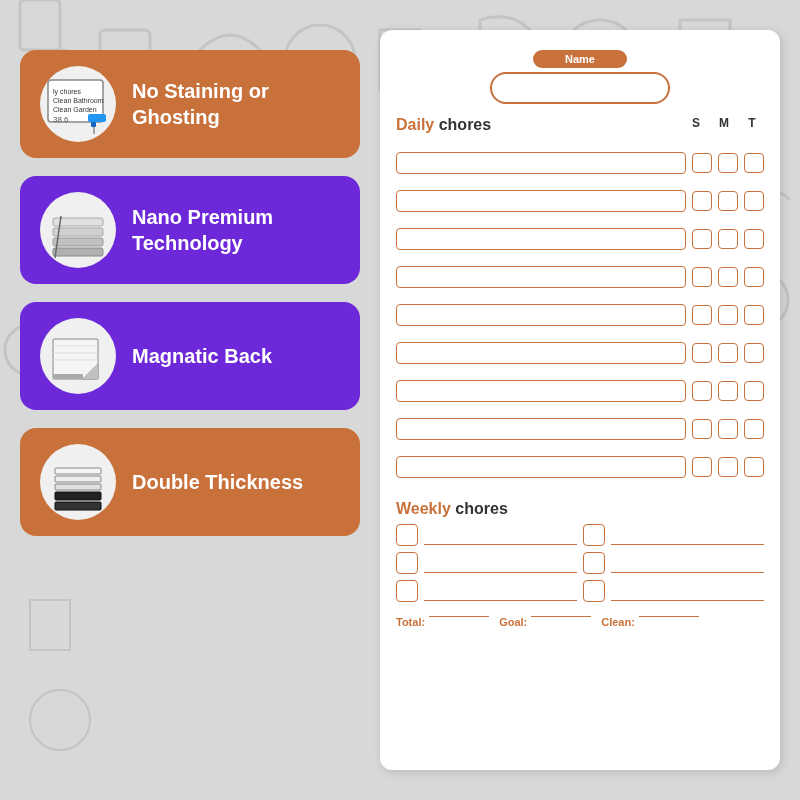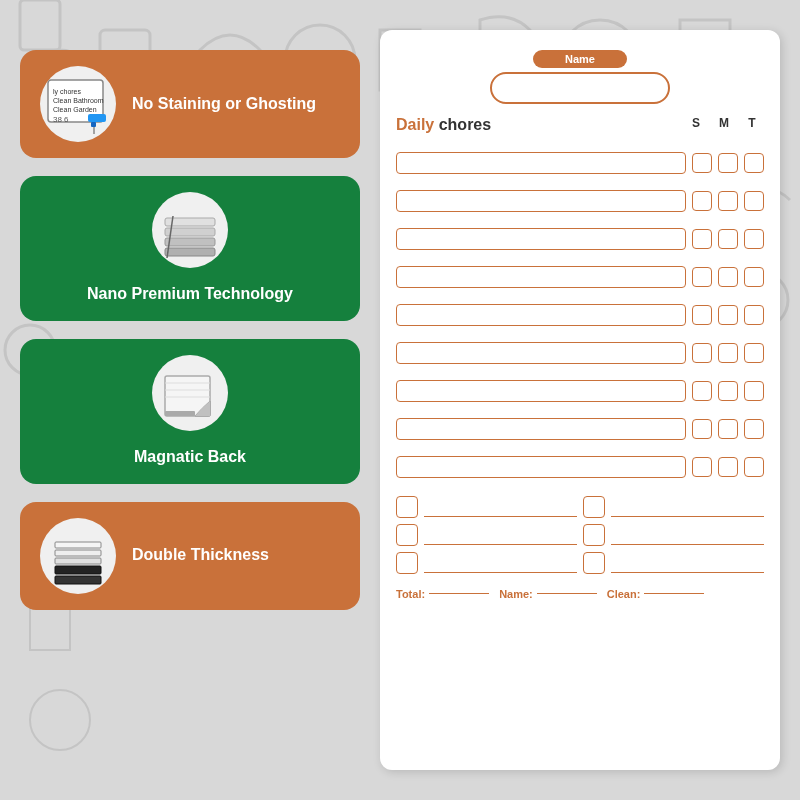--- a/index.html
+++ b/index.html
@@ -43,25 +43,25 @@
     .feature-card {
       display: flex;
       align-items: center;
       border-radius: 16px;
       padding: 16px 20px;
       gap: 16px;
       min-height: 100px;
     }
 
     .feature-card.orange { background-color: #c9713a; }
-    .feature-card.teal { background-color: #15803d; flex-direction: column; }
+    .feature-card.teal { background-color: #6d28d9; }
 
     .feature-text {
       color: white;
-      font-size: 16px;
+      font-size: 20px;
       font-weight: 600;
       line-height: 1.3;
     }
 
     
     .chart-panel {
       flex: 1;
       background: white;
       border-radius: 12px;
       padding: 20px 16px 16px;
@@ -174,21 +174,21 @@
       gap: 10px;
       margin-top: 6px;
       font-size: 11px;
       color: #c9713a;
       font-weight: 600;
     }
 
     .footer-item {
       display: flex;
       gap: 4px;
-      align-items: center;
+      align-items: flex-start;
     }
 
     .footer-line {
       border-bottom: 1.5px solid #c9713a;
       width: 60px;
       margin-bottom: 1px;
     }
 
     
     .circle-img {
@@ -367,20 +367,23 @@
       </div>
       <div class="chore-row">
         <div class="chore-input-box"></div>
         <div class="day-checkbox"></div>
         <div class="day-checkbox"></div>
         <div class="day-checkbox"></div>
       </div>
     </div>
 
     <div class="weekly-section">
+      <div class="section-header">
+        <span style="color:#c9713a;font-weight:800;">Weekly</span><span> chores</span>
+      </div>
       <div class="weekly-grid">
         <div class="weekly-row">
           <div class="weekly-checkbox"></div>
           <div class="weekly-input-box"></div>
         </div>
         <div class="weekly-row">
           <div class="weekly-checkbox"></div>
           <div class="weekly-input-box"></div>
         </div>
         <div class="weekly-row">
@@ -401,21 +404,21 @@
         </div>
       </div>
     </div>
 
     <div class="footer-row">
       <div class="footer-item">
         <span>Total:</span>
         <div class="footer-line"></div>
       </div>
       <div class="footer-item">
-        <span>Name:</span>
+        <span>Goal:</span>
         <div class="footer-line"></div>
       </div>
       <div class="footer-item">
         <span>Clean:</span>
         <div class="footer-line"></div>
       </div>
     </div>
 
   </div>
 </div>

